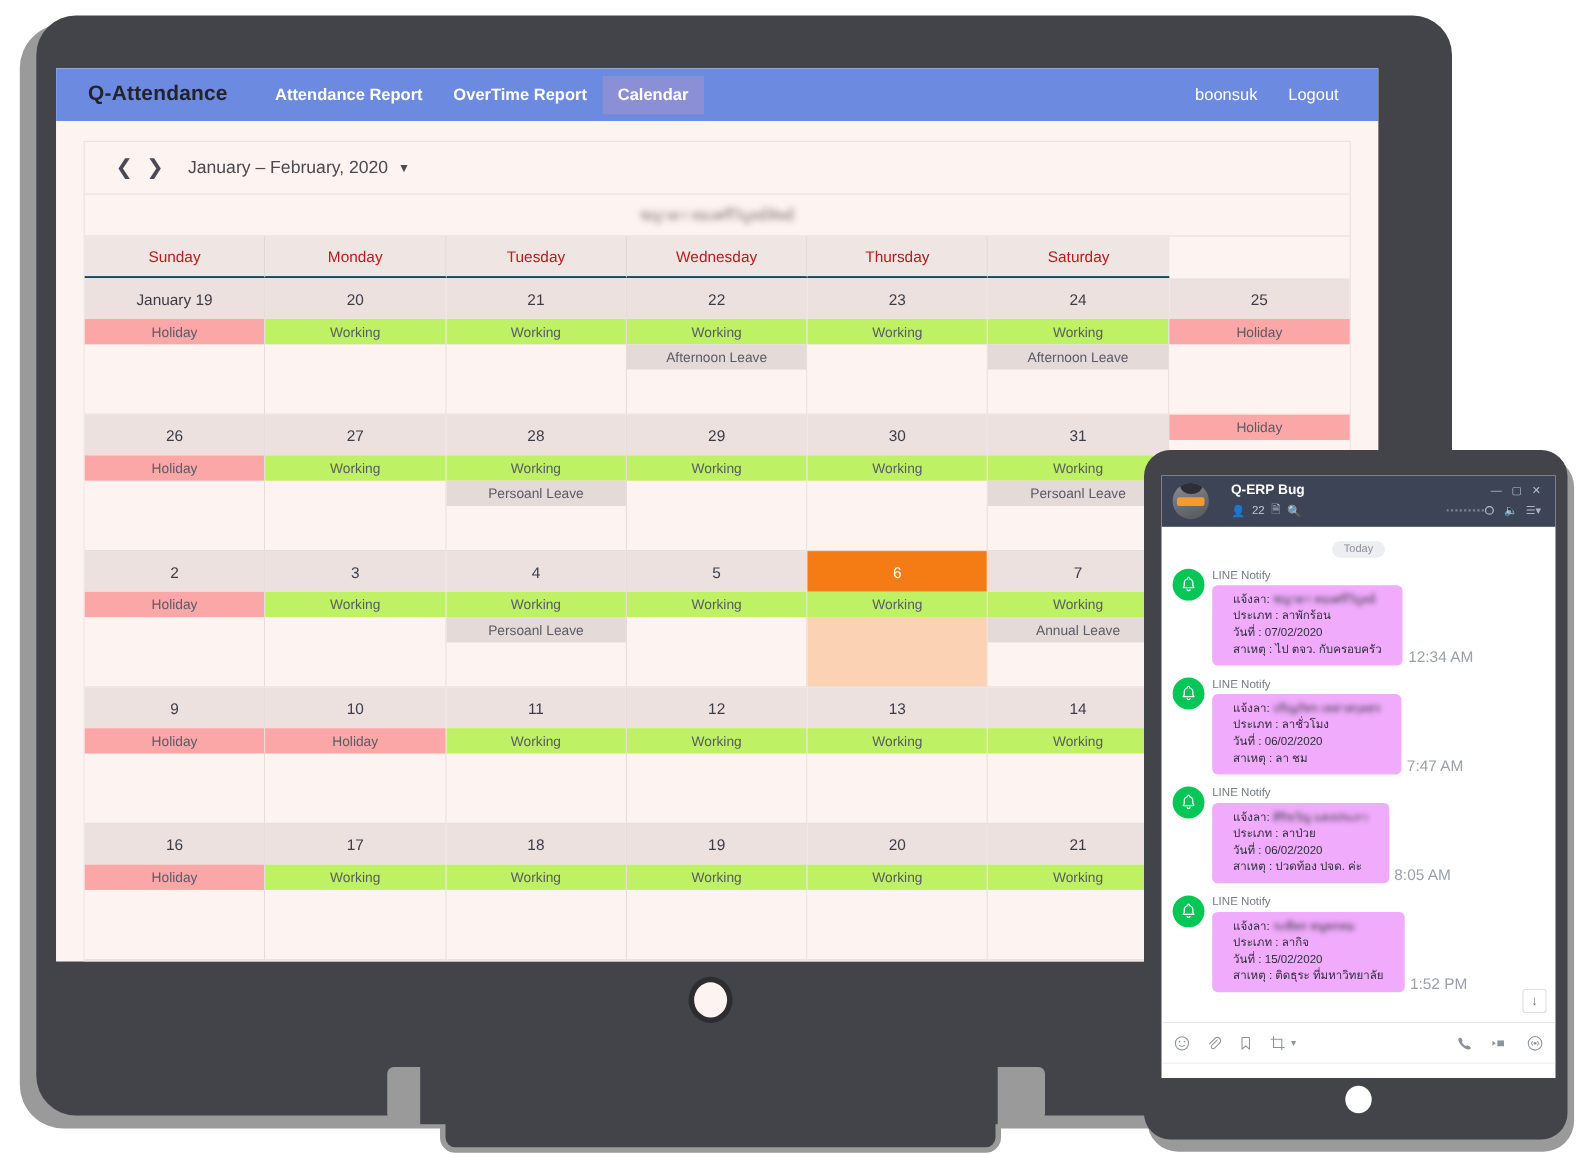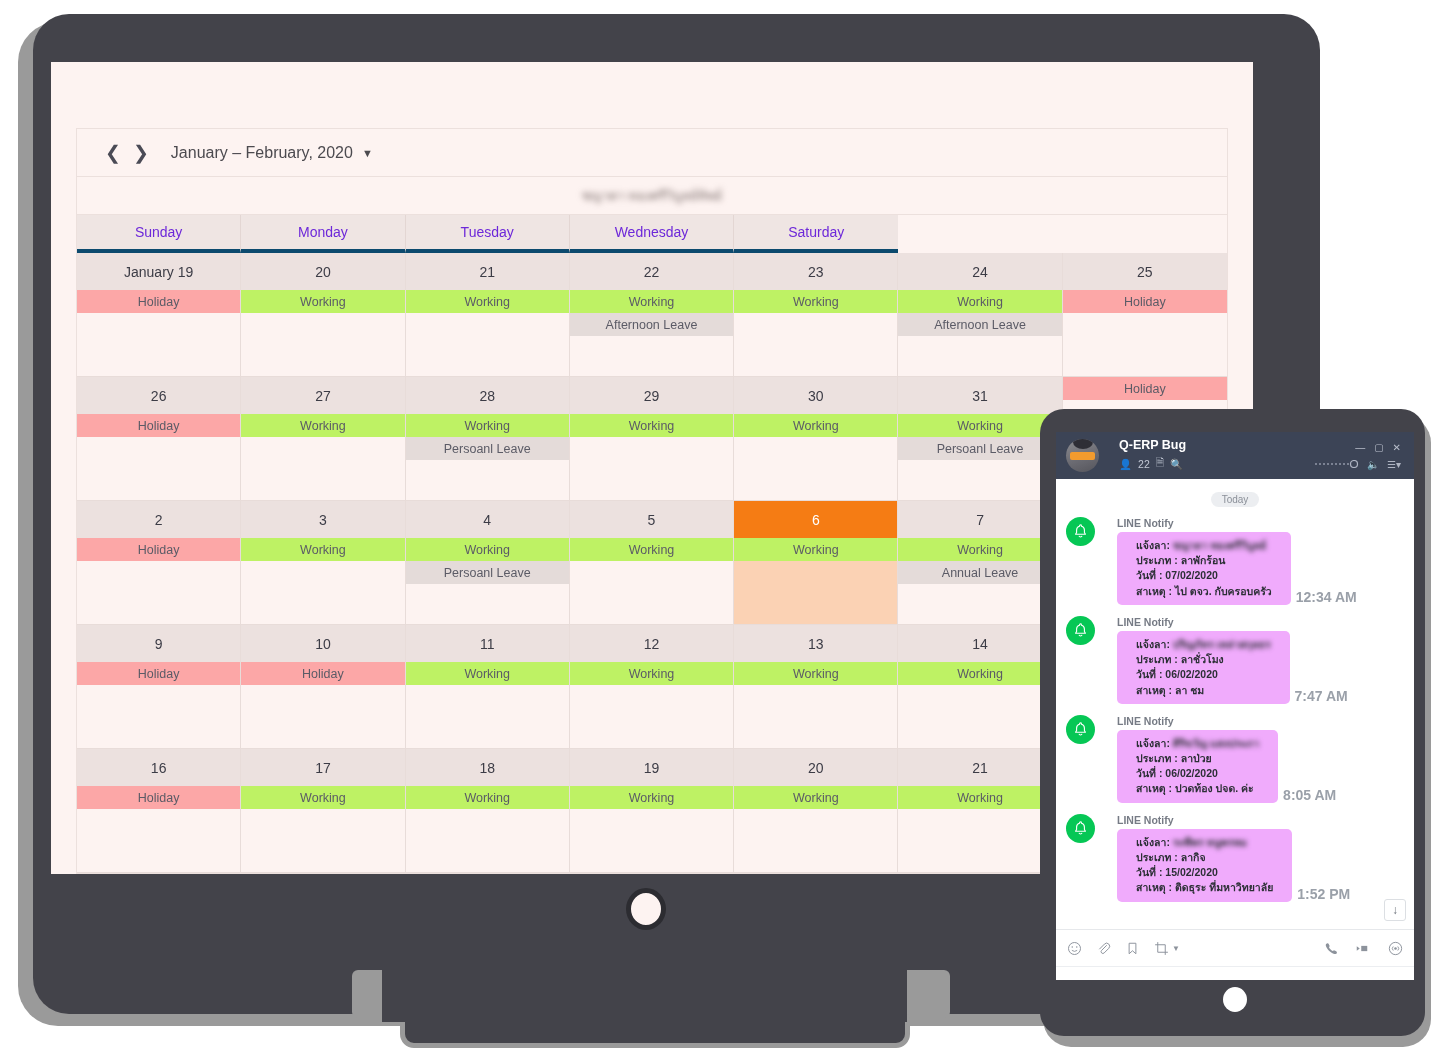--- a/index.html
+++ b/index.html
@@ -107,24 +107,24 @@
   .blurred {
     color: #7a6a68; font-size: 13px;
     filter: blur(3px);
     user-select: none;
   }
 
   
   .cal-grid { display: grid; grid-template-columns: repeat(7, 1fr); }
   .dow {
     height: 38px; display: flex; align-items: center; justify-content: center;
-    font-size: 14px; color: #6d28d9;
+    font-size: 14px; color: #b91c1c;
     background: #efe5e3;
     border-right: 1px solid #e3d6d3;
-    border-bottom: 4px solid #0c4a6e;
+    border-bottom: 2px solid #0c4a6e;
   }
   .dow:last-child { border-right: none; }
 
   .daycell {
     border-right: 1px solid #e8dcd9;
     border-bottom: 1px solid #e8dcd9;
     background: #fdf3f1;
     display: flex; flex-direction: column;
   }
   .daycell:nth-child(7n) { border-right: none; }
@@ -215,21 +215,21 @@
     flex: 1; background: #ffffff; padding: 8px 10px 4px 10px;
     position: relative; overflow: hidden;
   }
   .today-div {
     text-align: center; margin: 2px 0 10px 0;
   }
   .today-div span {
     background: #eceef1; color: #8b9099;
     font-size: 10px; padding: 2px 11px; border-radius: 9px;
   }
-  .msg { display: flex; gap: 22px; margin-bottom: 11px; font-weight: bold; }
+  .msg { display: flex; gap: 7px; margin-bottom: 11px; }
   .bell {
     width: 29px; height: 29px; border-radius: 50%;
     background: #06c755; flex: none;
     display: flex; align-items: center; justify-content: center;
   }
   .msg-col { display: flex; flex-direction: column; gap: 3px; min-width: 0; }
   .sender { font-size: 10.5px; color: #767b85; }
   .bubble-row { display: flex; align-items: flex-end; gap: 5px; }
   .bubble {
     background: #f0abfc; border-radius: 5px;
@@ -267,20 +267,32 @@
   <div class="monitor-shadow"></div>
   <div class="monitor-body"></div>
   <div class="stand-arm-l"></div>
   <div class="stand-arm-r"></div>
   <div class="stand-neck"></div>
   <div class="stand-inner"></div>
   <div class="cam"></div>
 
   <div class="monitor-screen">
 
+    <div class="navbar">
+      <div class="nav-brand">Q-Attendance</div>
+      <div class="nav-links">
+        <div class="nav-link">Attendance Report</div>
+        <div class="nav-link">OverTime Report</div>
+        <div class="nav-link active">Calendar</div>
+      </div>
+      <div class="nav-right">
+        <div class="nav-link">boonsuk</div>
+        <div class="nav-link">Logout</div>
+      </div>
+    </div>
 
     <div class="app-body">
       <div class="panel">
 
         <div class="cal-toolbar">
           <div class="arrow-btn">❮</div>
           <div class="arrow-btn">❯</div>
           <div class="cal-title">
             <span>January – February, 2020</span>
             <span class="caret">▼</span>
@@ -289,20 +301,21 @@
 
         <div class="cal-subtitle">
           <span class="blurred">ชญาดา ทองศรีวิบูลย์ทิพย์</span>
         </div>
 
         <div class="cal-grid">
           <div class="dow">Sunday</div>
           <div class="dow">Monday</div>
           <div class="dow">Tuesday</div>
           <div class="dow">Wednesday</div>
+          <div class="dow">Thursday</div>
           <div class="dow">Saturday</div>
         </div>
 
         <div class="cal-grid" id="weeks-grid">
             <div class="daycell">
               <div class="daynum">January 19</div>
               <div class="daybody">
                 <div class="tag status-holiday">Holiday</div>
               </div>
             </div>

